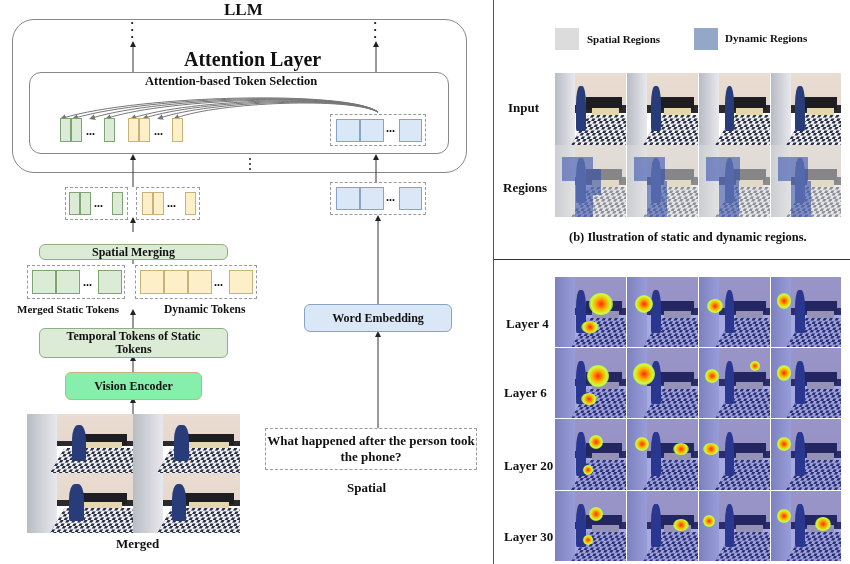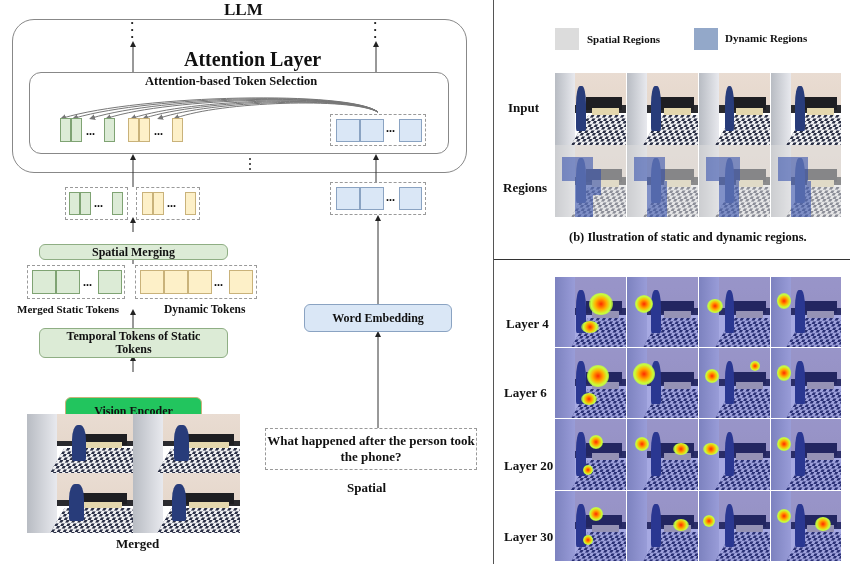--- a/index.html
+++ b/index.html
@@ -2,21 +2,21 @@
 <html><head>
 <meta charset="utf-8">
 <style>
   html,body{margin:0;padding:0;background:#fff;}
   body{width:850px;height:564px;position:relative;overflow:hidden;font-family:"Liberation Serif","DejaVu Serif",serif;color:#111;}
   .abs{position:absolute;}
   .bold{font-weight:bold;}
   .txt{white-space:nowrap;}
   .box{position:absolute;box-sizing:border-box;border-radius:6px;display:flex;align-items:center;justify-content:center;font-weight:bold;font-size:12px;text-align:center;line-height:13px;}
   .green-box{background:#dcebd6;border:1px solid #8fae84;}
-  .yellow-box{background:#22c55e;border:1px solid #c9b27a;margin-top:25px;}
+  .yellow-box{background:#86efac;border:1px solid #c9b27a;}
   .blue-box{background:#dae7f6;border:1px solid #8aa3c2;}
   .group{position:absolute;box-sizing:border-box;border:1px dashed #9a9a9a;}
   .tok{position:absolute;box-sizing:border-box;}
   .tg{background:#dcebd6;border:1px solid #7fa373;}
   .ty{background:#fdf0c8;border:1px solid #c9b27a;}
   .tb{background:#dae7f6;border:1px solid #8aa3c2;}
   .dots{position:absolute;font-size:12px;font-weight:bold;letter-spacing:0px;}
   .photo{position:absolute;box-sizing:border-box;overflow:hidden;}
   .frame{position:absolute;overflow:hidden;background:linear-gradient(180deg,#e9dcd2 0%,#e6d8cc 45%,#2a2a2e 45%,#2a2a2e 55%,#fff 55%);}
   .frame .wall{position:absolute;left:0;top:0;width:28%;height:100%;background:linear-gradient(90deg,#b8bcc3,#e8e9ee);}

